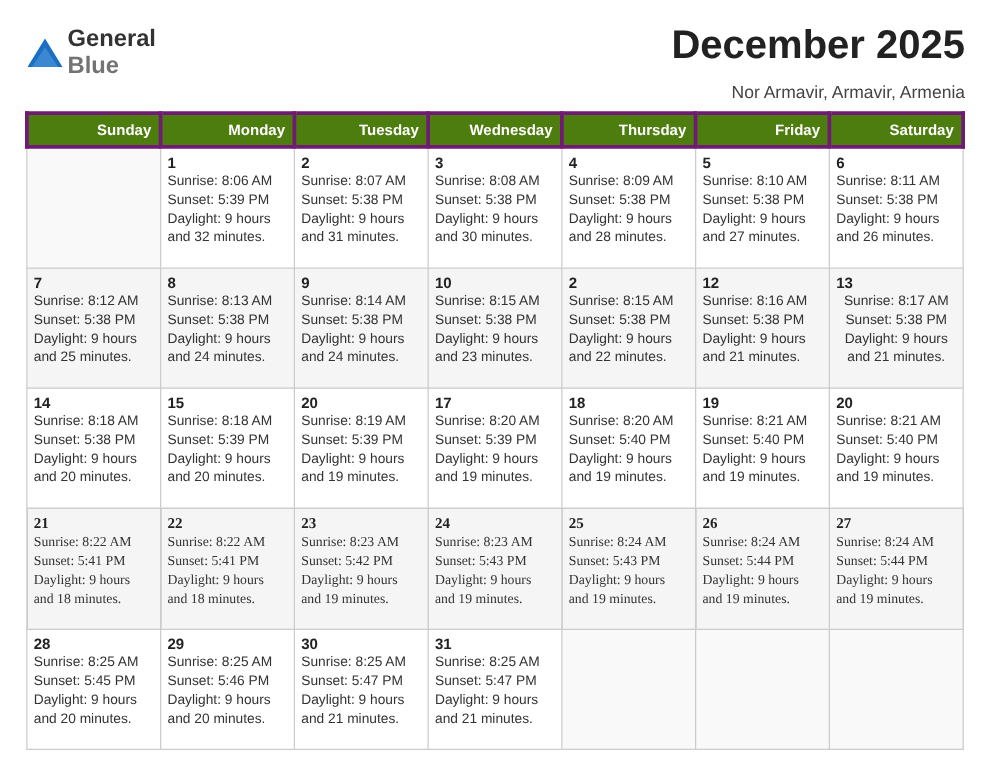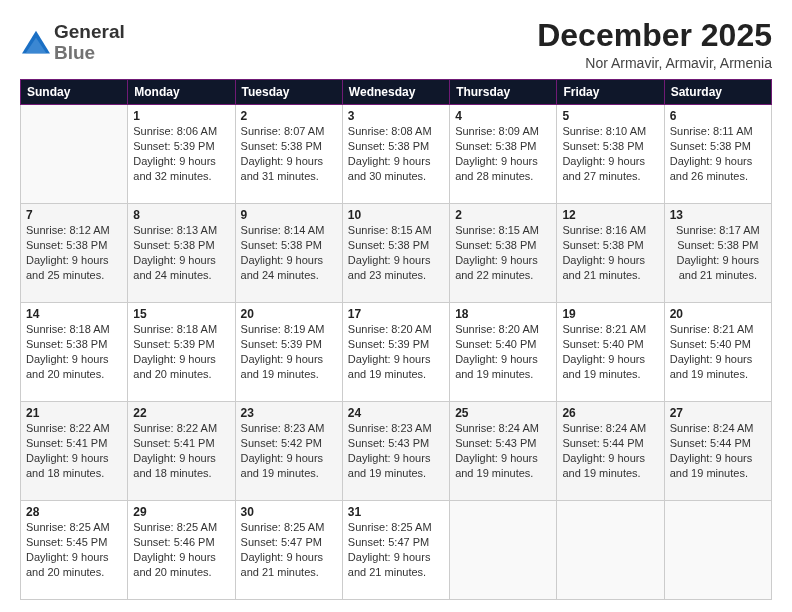--- a/index.html
+++ b/index.html
@@ -46,35 +46,35 @@
     }
     .month-title {
       font-size: 32px;
       font-weight: bold;
       color: #222;
       line-height: 1.1;
     }
     .location {
       font-size: 14px;
       color: #444;
-      margin-top: 2px;
+      margin-top: 12px;
     }
     .calendar {
       width: 100%;
       border-collapse: collapse;
       flex: 1;
     }
     .calendar th {
-      background-color: #0f172a;
+      background-color: #4d7c0f;
       color: #fff;
       font-size: 12px;
       font-weight: bold;
       padding: 5px 6px;
-      border: 1px solid #701a75;
-      text-align: left;
+      border: 3px solid #701a75;
+      text-align: right;
     }
     .calendar td {
       border: 1px solid #ccc;
       vertical-align: top;
       padding: 4px 5px;
       width: 14.28%;
       background: #fff;
     }
     .calendar tr:nth-child(even) td {
       background: #f5f5f5;
@@ -269,21 +269,21 @@
 and 19 minutes.</div>
           </td>
           <td>
             <span class="day-number">20</span>
             <div class="day-info" style="white-space: pre-line;">Sunrise: 8:21 AM
 Sunset: 5:40 PM
 Daylight: 9 hours
 and 19 minutes.</div>
           </td>
         </tr>
-        <tr style="background: #404040;">
+        <tr style="background: #404040; font-family: Liberation Serif, serif;">
           <td>
             <span class="day-number">21</span>
             <div class="day-info" style="white-space: pre-line;">Sunrise: 8:22 AM
 Sunset: 5:41 PM
 Daylight: 9 hours
 and 18 minutes.</div>
           </td>
           <td>
             <span class="day-number">22</span>
             <div class="day-info" style="white-space: pre-line;">Sunrise: 8:22 AM

